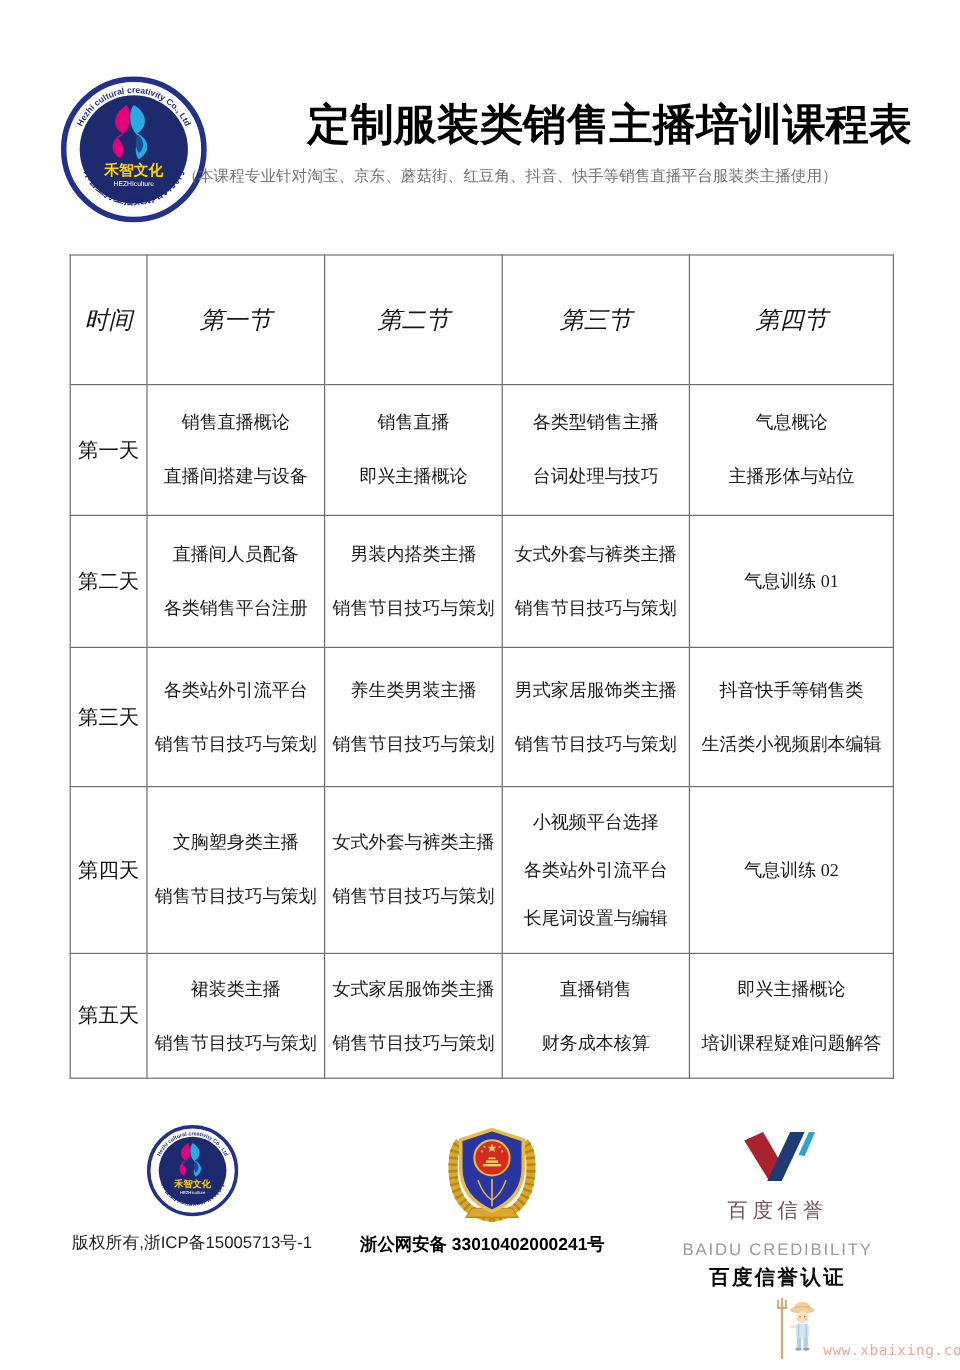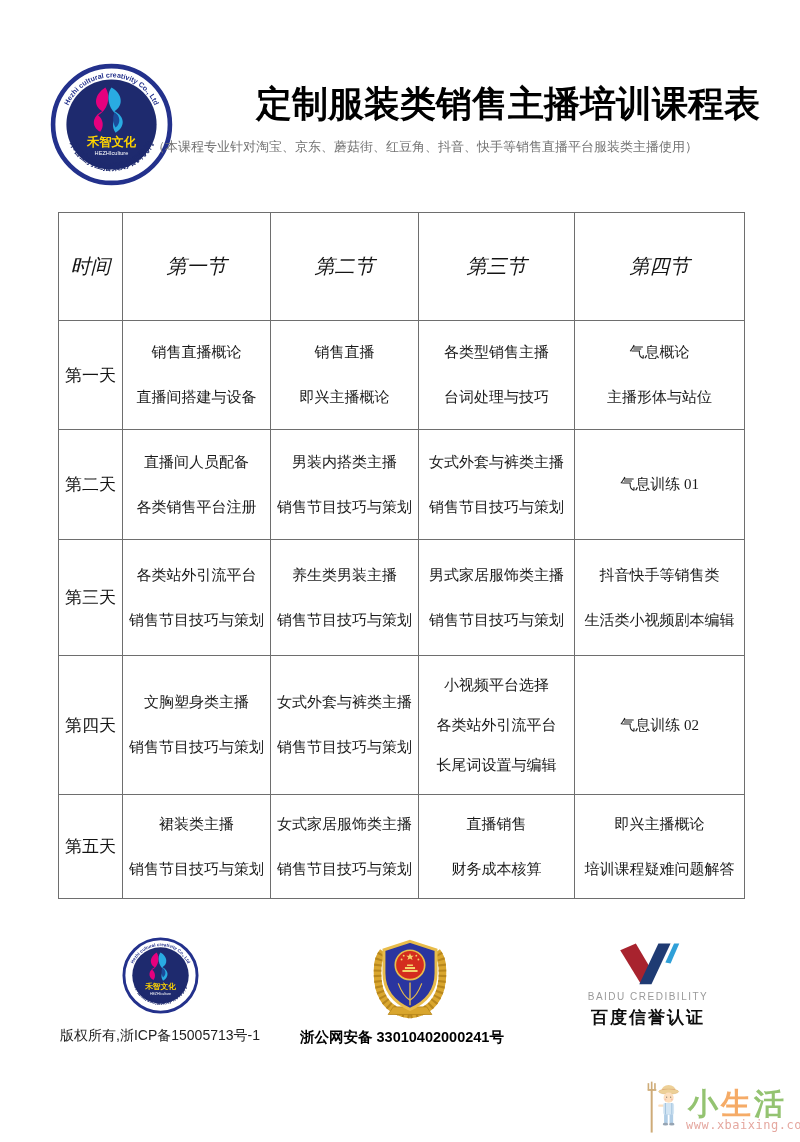--- a/index.html
+++ b/index.html
@@ -54,22 +54,22 @@
     margin-top:9px; font-family:"Liberation Sans","DejaVu Sans",sans-serif;
     font-weight:bold; font-size:14.5px; color:#000; white-space:nowrap;
   }
   .footer-right { position:absolute; left:568px; top:942px; width:160px; text-align:center; }
   .baidu-v { width:66px; height:48px; display:block; margin:0 auto; }
   .baidu-name-cn {
     margin-top:7px; font-family:"Liberation Sans","DejaVu Sans",sans-serif;
     font-size:17px; letter-spacing:4px; color:#6f5156; white-space:nowrap;
   }
   .baidu-name-en {
-    margin-top:1px; font-family:"Liberation Sans","DejaVu Sans",sans-serif;
-    font-size:10px; letter-spacing:1.5px; color:#9a9a9a; white-space:nowrap;
+    margin-top:13px; font-family:"Liberation Sans","DejaVu Sans",sans-serif;
+    font-size:14px; letter-spacing:1.5px; color:#9a9a9a; white-space:nowrap;
   }
   .baidu-caption {
     margin-top:4px; font-family:Liberation Serif, serif;
     font-weight:bold; font-size:17px; letter-spacing:2px; color:#0c0c0c; white-space:nowrap;
   }
 
   
   .watermark { position:absolute; left:644px; top:1078px; width:156px; height:60px; }
   .mascot { position:absolute; left:2px; top:2px; width:38px; height:58px; opacity:.9; }
   .site-name {
@@ -312,20 +312,21 @@
     </svg>
     <div class="police-record-text">浙公网安备 33010402000241号</div>
   </div>
 
   <div class="footer-right">
     <svg class="baidu-v" viewBox="0 0 76 54">
       <polygon points="6,9 24,1 41,30 30,48" fill="#a8232e"></polygon>
       <polygon points="28,48 50,1 64,1 42,48" fill="#1f3b73"></polygon>
       <polygon points="58,23 68,1 74,1 64,24" fill="#2fa0d8"></polygon>
     </svg>
+    <div class="baidu-name-cn">百度信誉</div>
     <div class="baidu-name-en">BAIDU CREDIBILITY</div>
     <div class="baidu-caption">百度信誉认证</div>
   </div>
 
   <div class="watermark">
     <svg class="mascot" viewBox="0 0 40 64">
       <rect x="4.2" y="10" width="2.2" height="48" fill="#c9a36a"></rect>
       <rect x="0.8" y="10" width="9.6" height="2" fill="#c9a36a"></rect>
       <rect x="0.8" y="3.5" width="1.8" height="7" fill="#c9a36a"></rect>
       <rect x="4.4" y="1.8" width="1.8" height="8.7" fill="#c9a36a"></rect>
@@ -339,17 +340,16 @@
       <circle cx="20.5" cy="21.5" r="1" fill="#f5b9a0"></circle>
       <circle cx="27.5" cy="21.5" r="1" fill="#f5b9a0"></circle>
       <rect x="12.5" y="27" width="6.5" height="2.6" rx="1.3" fill="#fddcb8"></rect>
       <rect x="18" y="25.5" width="12" height="13" rx="2" fill="#cfe3f2"></rect>
       <path d="M20.5,25.5 L20.5,38 M27.5,25.5 L27.5,38" stroke="#9cc0dd" stroke-width="1.2"></path>
       <rect x="19" y="38" width="4" height="9.5" fill="#a8c8e4"></rect>
       <rect x="25" y="38" width="4" height="9.5" fill="#a8c8e4"></rect>
       <ellipse cx="20.5" cy="48.8" rx="3" ry="1.5" fill="#8b9bab"></ellipse>
       <ellipse cx="27.5" cy="48.8" rx="3" ry="1.5" fill="#8b9bab"></ellipse>
     </svg>
-    <div class="site-name"><span style="color: rgb(130, 185, 89);">小</span><span style="color: rgb(244, 157, 77);">生</span><span style="color: rgb(130, 185, 89);">活</span></div>
     <div class="site-url">www.xbaixing.com</div>
   </div>
 
 </div>
 
 </body></html>

